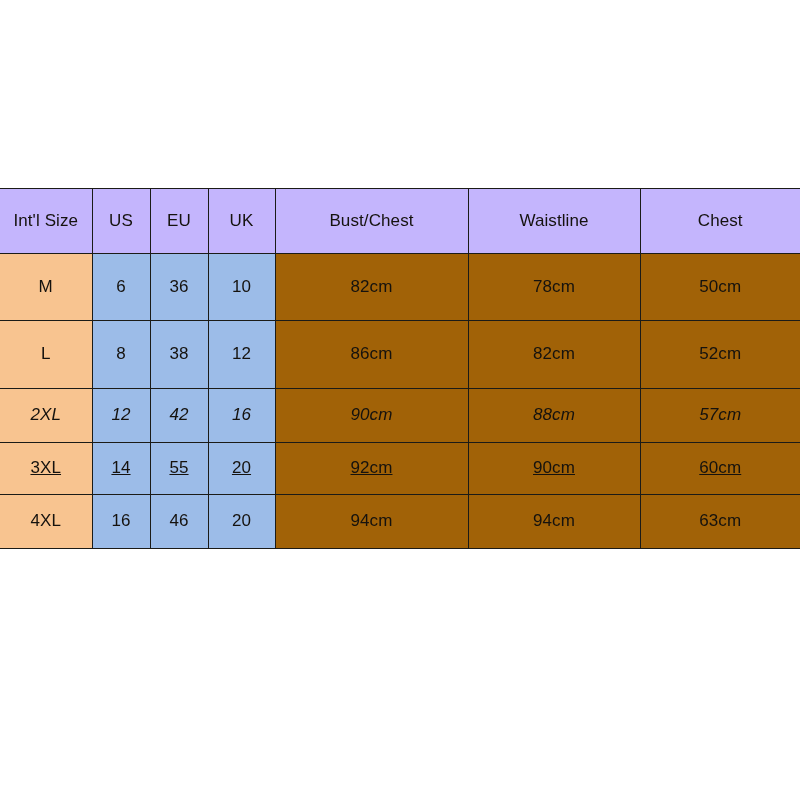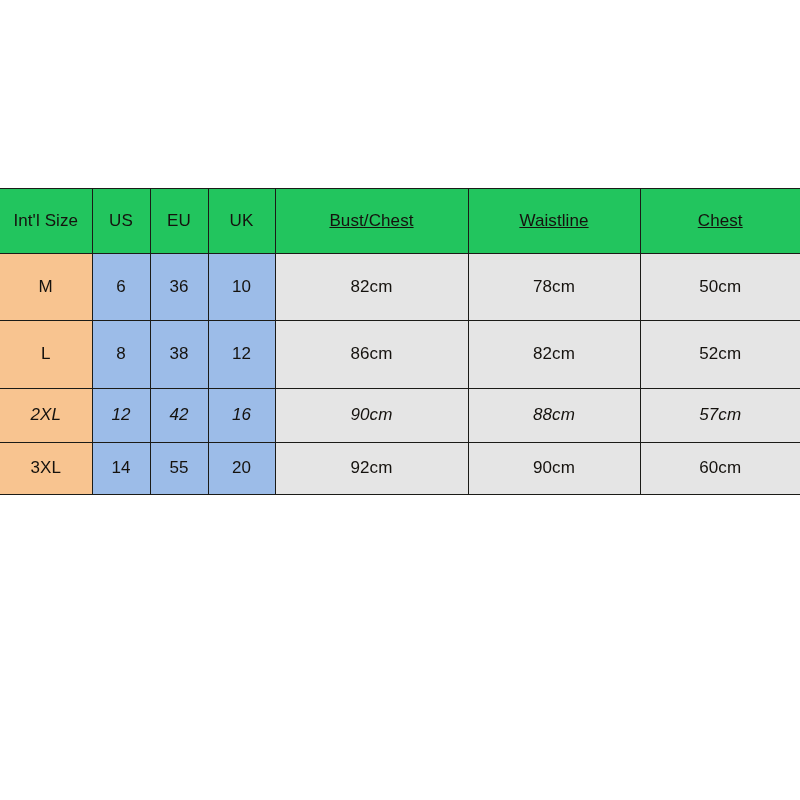--- a/index.html
+++ b/index.html
@@ -38,47 +38,47 @@
     line-height: 1.1;
     letter-spacing: 0.1px;
   }
 
   
   #size-chart-table tr > *:first-child { border-left: none; }
   #size-chart-table tr > *:last-child  { border-right: none; }
 
   
   .hdr-row th {
-    background: #22c55e;
+    background: #c4b5fd;
     height: 64px;
     font-size: 17px;
     color: #141208;
   }
-  .hdr-row th.wide-hdr { font-size: 17.5px; text-decoration: underline; }
+  .hdr-row th.wide-hdr { font-size: 17.5px; }
 
   
   .cell-intl {
     background: #f8c490;
     font-size: 17px;
   }
   .cell-num {
     background: #9cbce8;
     font-size: 17px;
   }
   .cell-meas {
-    background: #e5e5e5;
+    background: #a16207;
     font-size: 17px;
   }
 
   
   .r0 td { height: 66px; }
   .r1 td { height: 67px; }
   .r2 td { height: 67px; }
   .r3 td { height: 53px; font-style: italic; }
-  .r4 td { height: 51px; }
+  .r4 td { height: 51px; text-decoration: underline; }
   .r5 td { height: 53px; }
 </style>
 </head>
 <body>
 
 <table id="size-chart-table">
   <colgroup>
     <col style="width:92px">
     <col style="width:58px">
     <col style="width:58px">
@@ -130,14 +130,23 @@
     </tr>
     <tr class="r4">
       <td class="cell-intl">3XL</td>
       <td class="cell-num">14</td>
       <td class="cell-num">55</td>
       <td class="cell-num">20</td>
       <td class="cell-meas">92cm</td>
       <td class="cell-meas">90cm</td>
       <td class="cell-meas">60cm</td>
     </tr>
+    <tr class="r5">
+      <td class="cell-intl">4XL</td>
+      <td class="cell-num">16</td>
+      <td class="cell-num">46</td>
+      <td class="cell-num">20</td>
+      <td class="cell-meas">94cm</td>
+      <td class="cell-meas">94cm</td>
+      <td class="cell-meas">63cm</td>
+    </tr>
   </tbody>
 </table>
 
 </body></html>

